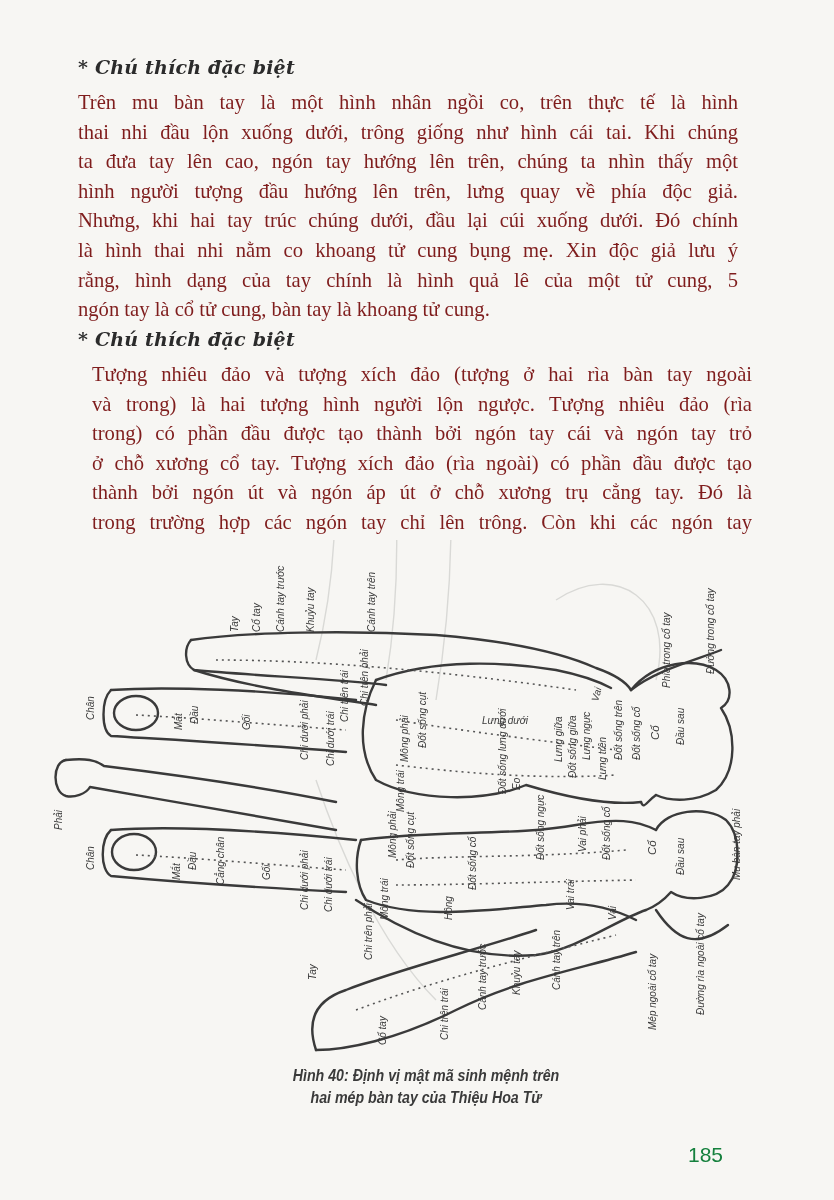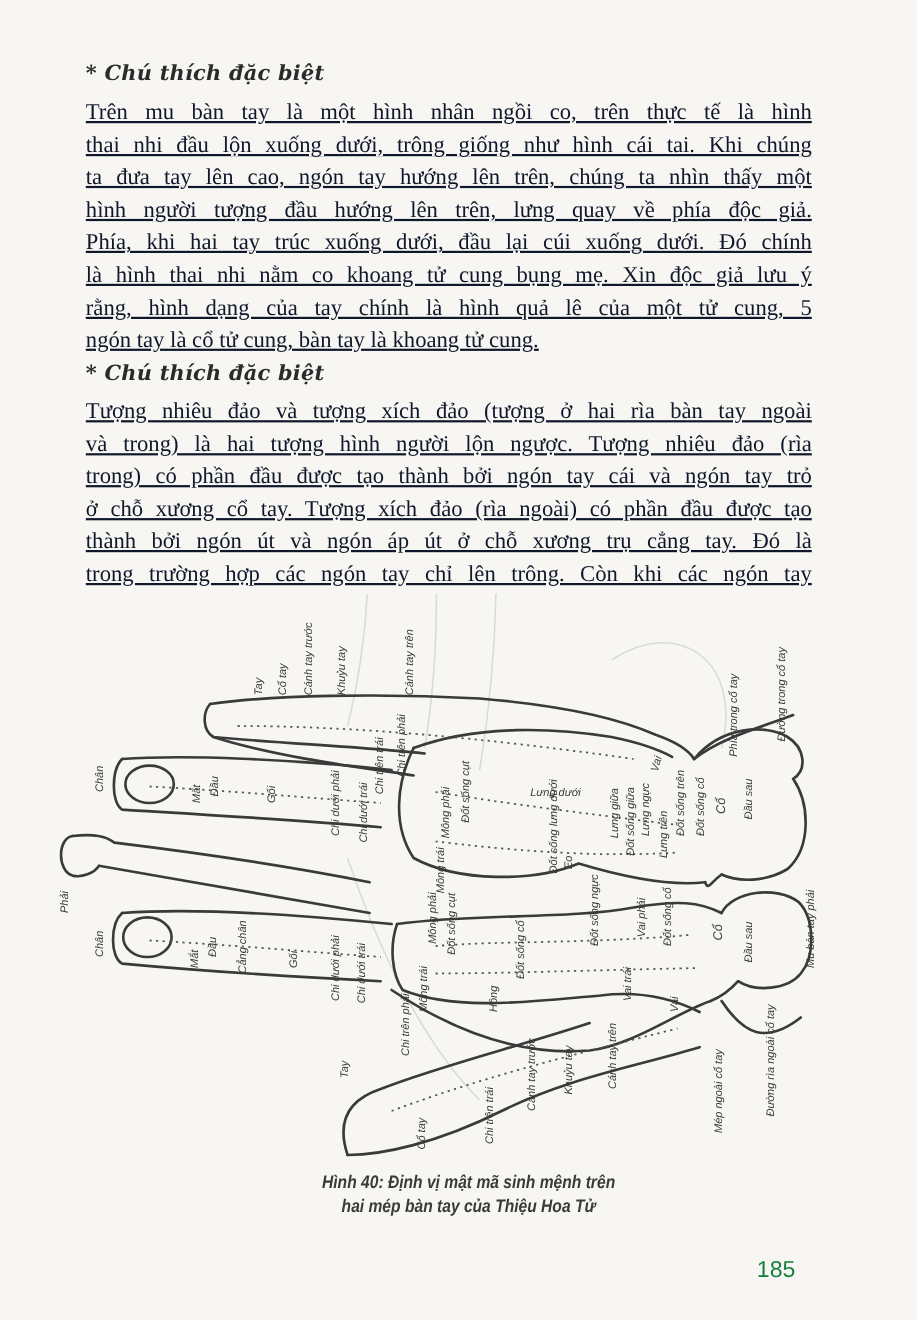--- a/index.html
+++ b/index.html
@@ -13,23 +13,22 @@
   .page { position: absolute; left: 16px; top: 0; width: 834px; height: 1200px; }
   .heading {
     position: absolute; left: 62px;
     font-family: "DejaVu Serif", serif;
     font-style: italic; font-weight: bold;
     font-size: 19px; color: #2b2b2b; letter-spacing: 0.2px;
   }
   .para {
     position: absolute; left: 62px; width: 660px;
     font-family: "Liberation Serif", serif;
-    font-size: 20.6px; line-height: 29.6px; color: #0f172a;
+    font-size: 20.6px; line-height: 29.6px; color: #7f1d1d;
     text-align: justify;
-    text-decoration: underline;
   }
   .para .line { display: block; text-align: justify; text-align-last: justify; white-space: nowrap; }
   .para .line.last { text-align-last: left; }
   .figure {
     position: absolute; left: 0; top: 540px; width: 834px; height: 520px;
   }
   .figure svg { position: absolute; left: 0; top: 0; }
   .lbl {
     font-family: "Liberation Sans", sans-serif;
     font-style: italic; font-size: 10px; fill: #3a3a3a;
@@ -54,28 +53,28 @@
 <body>
 
 <div class="page">
 
   <div class="heading" style="top:56px;">* Chú thích đặc biệt</div>
   <div class="para" style="top:88px;">
     <span class="line" style="padding-left:0;">Trên mu bàn tay là một hình nhân ngồi co, trên thực tế là hình</span>
     <span class="line">thai nhi đầu lộn xuống dưới, trông giống như hình cái tai. Khi chúng</span>
     <span class="line">ta đưa tay lên cao, ngón tay hướng lên trên, chúng ta nhìn thấy một</span>
     <span class="line">hình người tượng đầu hướng lên trên, lưng quay về phía độc giả.</span>
-    <span class="line">Phía, khi hai tay trúc xuống dưới, đầu lại cúi xuống dưới. Đó chính</span>
+    <span class="line">Nhưng, khi hai tay trúc chúng dưới, đầu lại cúi xuống dưới. Đó chính</span>
     <span class="line">là hình thai nhi nằm co khoang tử cung bụng mẹ. Xin độc giả lưu ý</span>
     <span class="line">rằng, hình dạng của tay chính là hình quả lê của một tử cung, 5</span>
     <span class="line last">ngón tay là cổ tử cung, bàn tay là khoang tử cung.</span>
   </div>
 
   <div class="heading" style="top:328px;">* Chú thích đặc biệt</div>
-  <div class="para" style="top:360px;">
+  <div class="para" style="top:360px;margin-left:14px;">
     <span class="line" style="padding-left: 0px;">Tượng nhiêu đảo và tượng xích đảo (tượng ở hai rìa bàn tay ngoài</span>
     <span class="line">và trong) là hai tượng hình người lộn ngược. Tượng nhiêu đảo (rìa</span>
     <span class="line">trong) có phần đầu được tạo thành bởi ngón tay cái và ngón tay trỏ</span>
     <span class="line">ở chỗ xương cổ tay. Tượng xích đảo (rìa ngoài) có phần đầu được tạo</span>
     <span class="line">thành bởi ngón út và ngón áp út ở chỗ xương trụ cẳng tay. Đó là</span>
     <span class="line">trong trường hợp các ngón tay chỉ lên trông. Còn khi các ngón tay</span>
   </div>
 
   <div class="figure">
     <svg width="834" height="520" viewBox="0 0 834 520">

